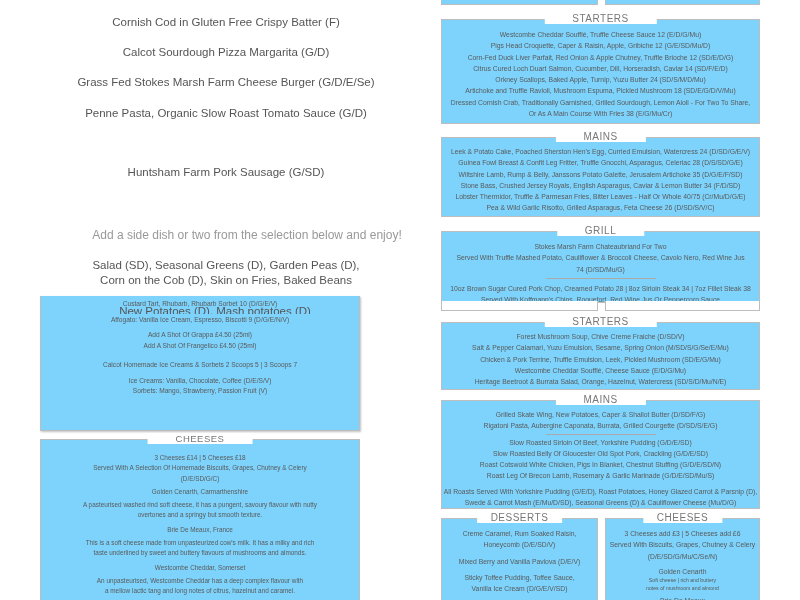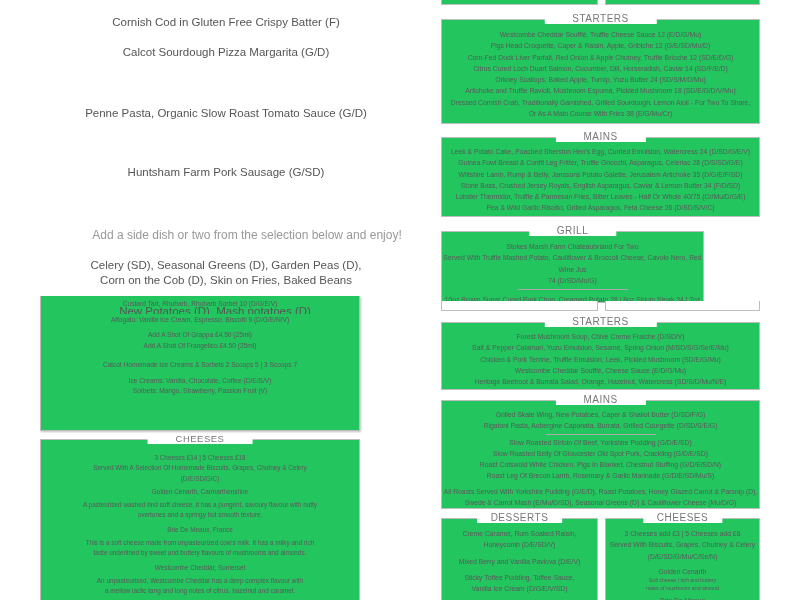--- a/index.html
+++ b/index.html
@@ -3,43 +3,44 @@
 <meta charset="utf-8">
 <style>
   * { box-sizing: border-box; margin: 0; padding: 0; }
   html, body { width: 800px; height: 600px; overflow: hidden; background: #ffffff; }
   body { position: relative; font-family: "Liberation Sans", sans-serif; color: #555; }
 
   .kids { position: absolute; left: 0; top: 0; width: 400px; height: 300px; text-align: center; }
   .kids .line { position: absolute; left: 0; width: 400px; font-size: 11.5px; color: #555; margin-left: 26px; }
   .kids .hint { color: #999; font-size: 12px; padding-left: 42px; }
 
-  .box { position: absolute; border: 1px solid #bdbdbd; background: #22c55e; }
+  .box { position: absolute; border: 1px solid #bdbdbd; background: #7dd3fc; }
   .box.shadow { box-shadow: 1px 1px 2px rgba(0,0,0,0.25); }
   .box .title {
     position: absolute; top: -7px; left: 50%; transform: translateX(-50%);
     background: #fff; padding: 0 28px; font-size: 10px; letter-spacing: 0.5px; color: #777;
   }
   .box .content { text-align: center; font-size: 6.8px; line-height: 12.3px; color: #5a5a5a; }
   .box .content p { margin: 0; }
   .rule { width: 120px; height: 1px; background: #aaa; margin: 3px auto 4px; }
   .small { font-size: 5.2px; line-height: 7.5px; }
 
   .overlay-frag { position: absolute; left: 0; top: 0; width: 400px; text-align: center; }
 </style>
 </head>
 <body>
 
 <div class="kids">
   <div class="line" style="top:16px">Cornish Cod in Gluten Free Crispy Batter (F)</div>
   <div class="line" style="top:46px">Calcot Sourdough Pizza Margarita (G/D)</div>
+  <div class="line" style="top:76px">Grass Fed Stokes Marsh Farm Cheese Burger (G/D/E/Se)</div>
   <div class="line" style="top:107px">Penne Pasta, Organic Slow Roast Tomato Sauce (G/D)</div>
   <div class="line" style="top:166px">Huntsham Farm Pork Sausage (G/SD)</div>
   <div class="line hint" style="top:228px">Add a side dish or two from the selection below and enjoy!</div>
-  <div class="line" style="top:259px">Celery (SD), Seasonal Greens (D), Garden Peas (D),</div>
+  <div class="line" style="top:259px">Salad (SD), Seasonal Greens (D), Garden Peas (D),</div>
   <div class="line" style="top:274px">Corn on the Cob (D), Skin on Fries, Baked Beans</div>
 </div>
 
 <div class="box shadow" style="left:40px; top:296px; width:320px; height:135px; border-top:none;">
   <div class="content" style="padding-top:3px; font-size:6.6px; line-height:10.5px;">
     <p>Custard Tart, Rhubarb, Rhubarb Sorbet 10 (D/G/E/V)</p>
     <div style="height:5px"></div>
     <p>Affogato: Vanilla Ice Cream, Espresso, Biscotti 9 (D/G/E/N/V)</p>
     <div style="height:5px"></div>
     <p>Add A Shot Of Grappa £4.50 (25ml)</p>
@@ -104,21 +105,21 @@
   <div class="content" style="padding-top:8px; line-height:11.3px;">
     <p>Leek &amp; Potato Cake, Poached Sherston Hen's Egg, Curried Emulsion, Watercress 24 (D/SD/G/E/V)</p>
     <p>Guinea Fowl Breast &amp; Confit Leg Fritter, Truffle Gnocchi, Asparagus, Celeriac 28 (D/S/SD/G/E)</p>
     <p>Wiltshire Lamb, Rump &amp; Belly, Janssons Potato Galette, Jerusalem Artichoke 35 (D/G/E/F/SD)</p>
     <p>Stone Bass, Crushed Jersey Royals, English Asparagus, Caviar &amp; Lemon Butter 34 (F/D/SD)</p>
     <p>Lobster Thermidor, Truffle &amp; Parmesan Fries, Bitter Leaves - Half Or Whole 40/75 (Cr/Mu/D/G/E)</p>
     <p>Pea &amp; Wild Garlic Risotto, Grilled Asparagus, Feta Cheese 26 (D/SD/S/V/C)</p>
   </div>
 </div>
 
-<div class="box" style="left:441px; top:231px; width:263px; height:72px; overflow:visible;">
+<div class="box" style="left:441px; top:231px; width:319px; height:72px; overflow:visible;">
   <div class="title">GRILL</div>
   <div class="content" style="padding-top:9px; line-height:11.3px; height:70px; overflow:hidden;">
     <p>Stokes Marsh Farm Chateaubriand For Two</p>
     <p>Served With Truffle Mashed Potato, Cauliflower &amp; Broccoli Cheese, Cavolo Nero, Red Wine Jus</p>
     <p>74 (D/SD/Mu/G)</p>
     <div class="rule" style="width:110px;"></div>
     <p>10oz Brown Sugar Cured Pork Chop, Creamed Potato 28 | 8oz Sirloin Steak 34 | 7oz Fillet Steak 38</p>
     <p>Served With Koffmann's Chips, Roquefort, Red Wine Jus Or Peppercorn Sauce</p>
   </div>
 </div>

